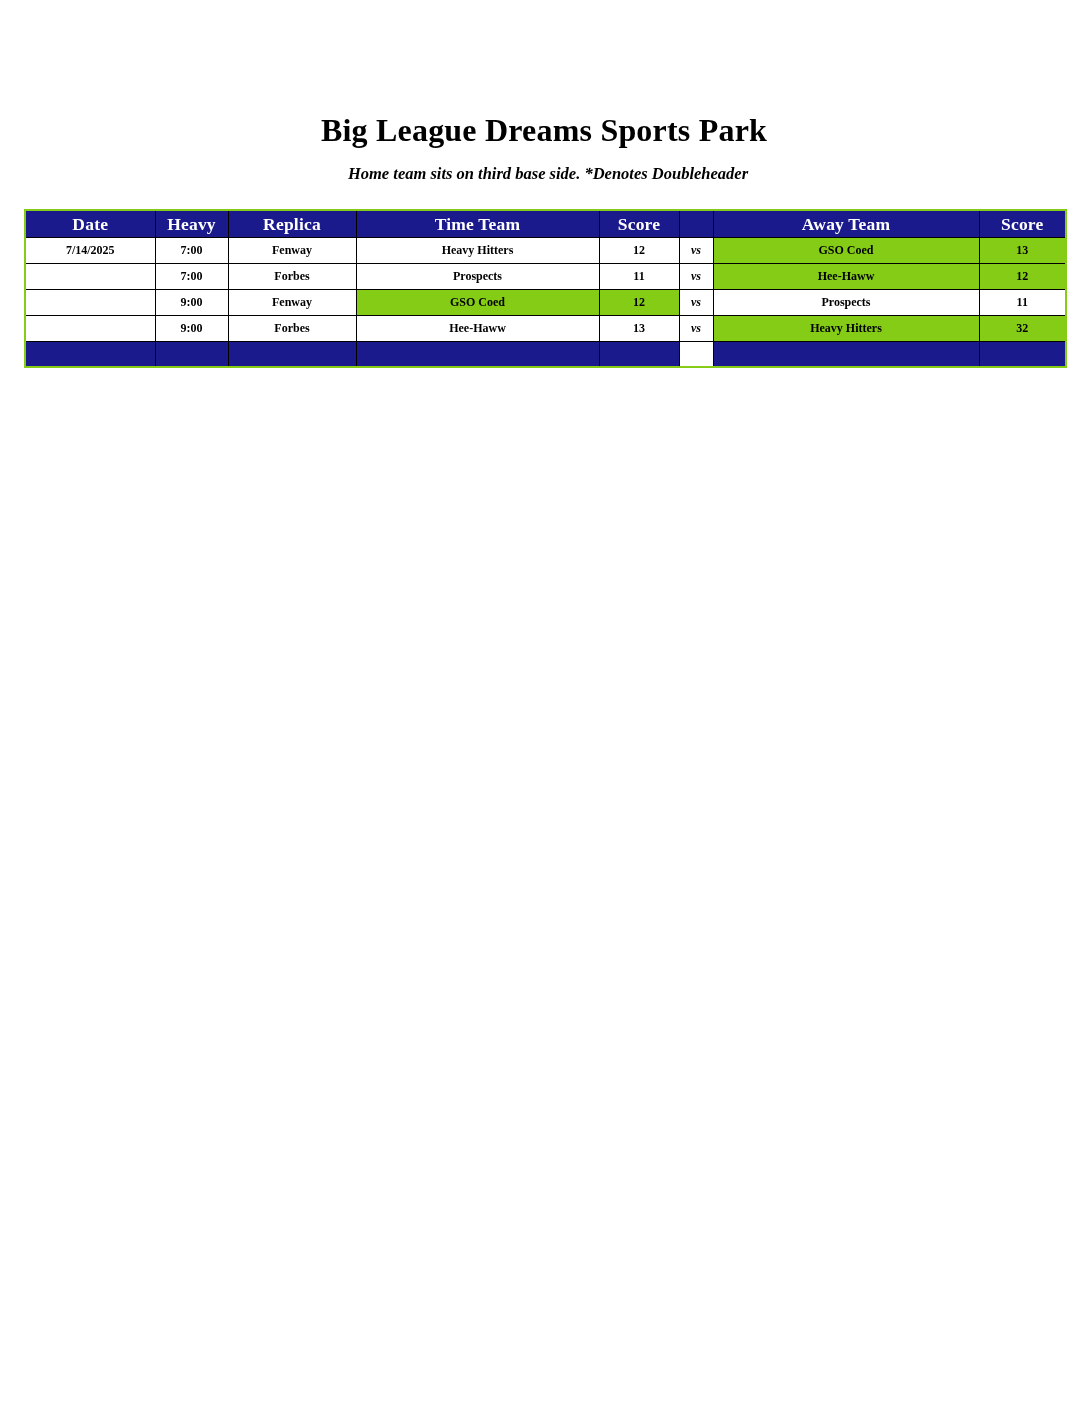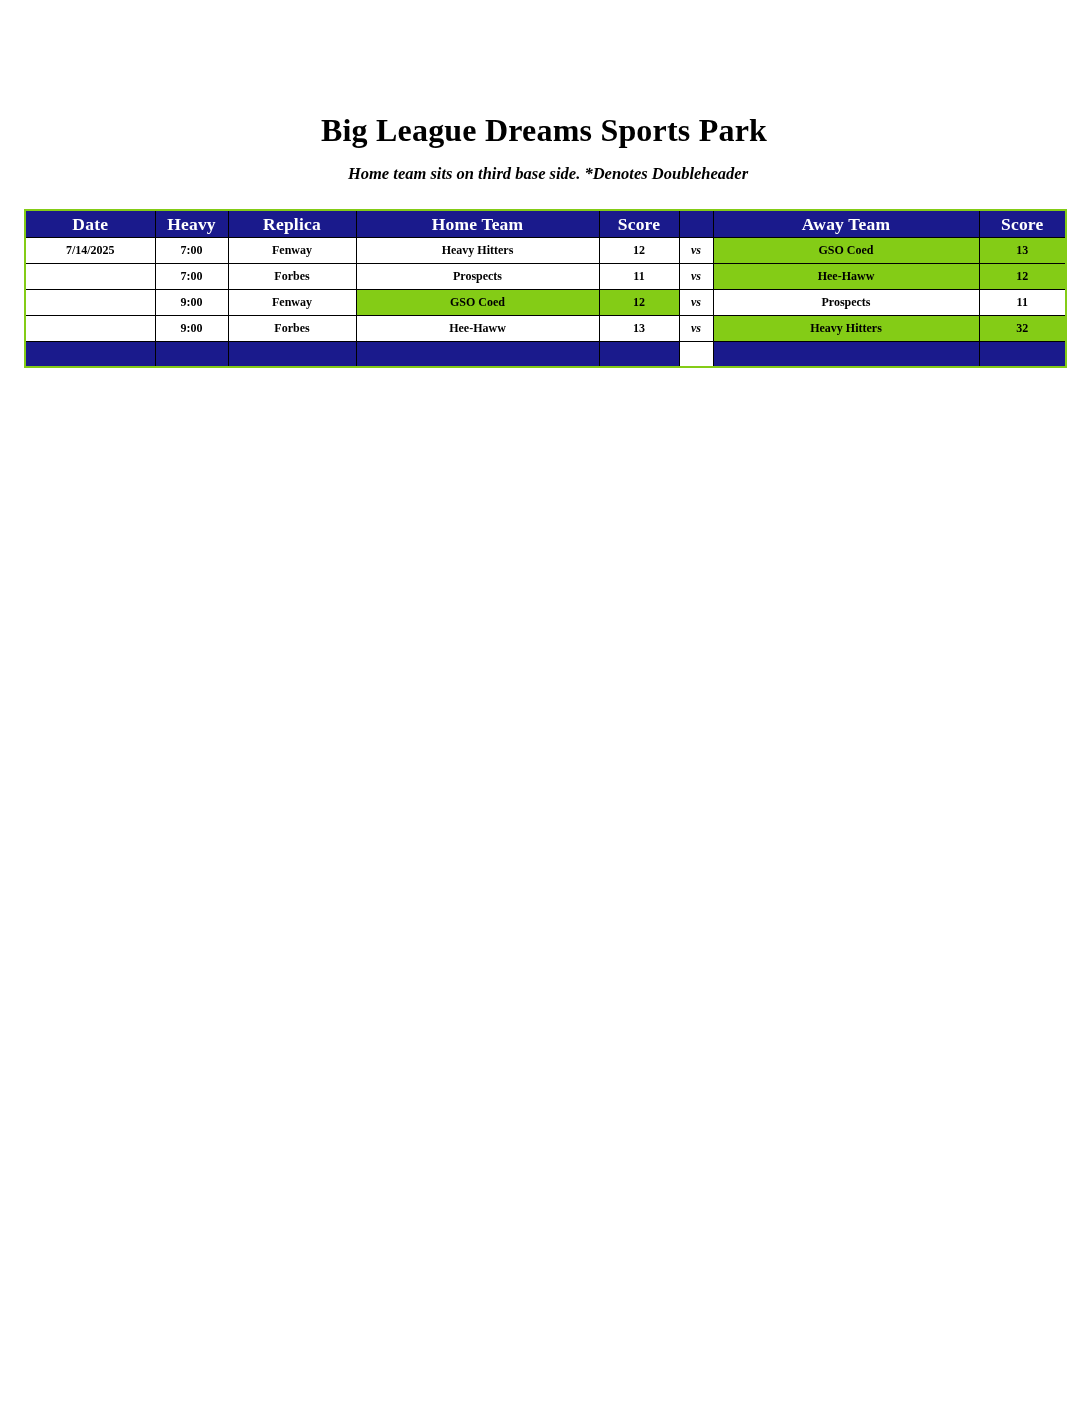--- a/index.html
+++ b/index.html
@@ -123,21 +123,21 @@
         <col class="c-hsc">
           <col class="c-vs">
           <col class="c-away">
           <col class="c-asc">
       </colgroup>
       <thead>
         <tr>
           <th>Date</th>
           <th>Heavy</th>
           <th>Replica</th>
-          <th>Home Team</th>
+          <th>Time Team</th>
           <th>Score</th>
           <th class="blank-head"></th>
           <th>Away Team</th>
           <th>Score</th>
         </tr>
       </thead>
       <tbody>
         <tr>
           <td>7/14/2025</td>
           <td>7:00</td>

